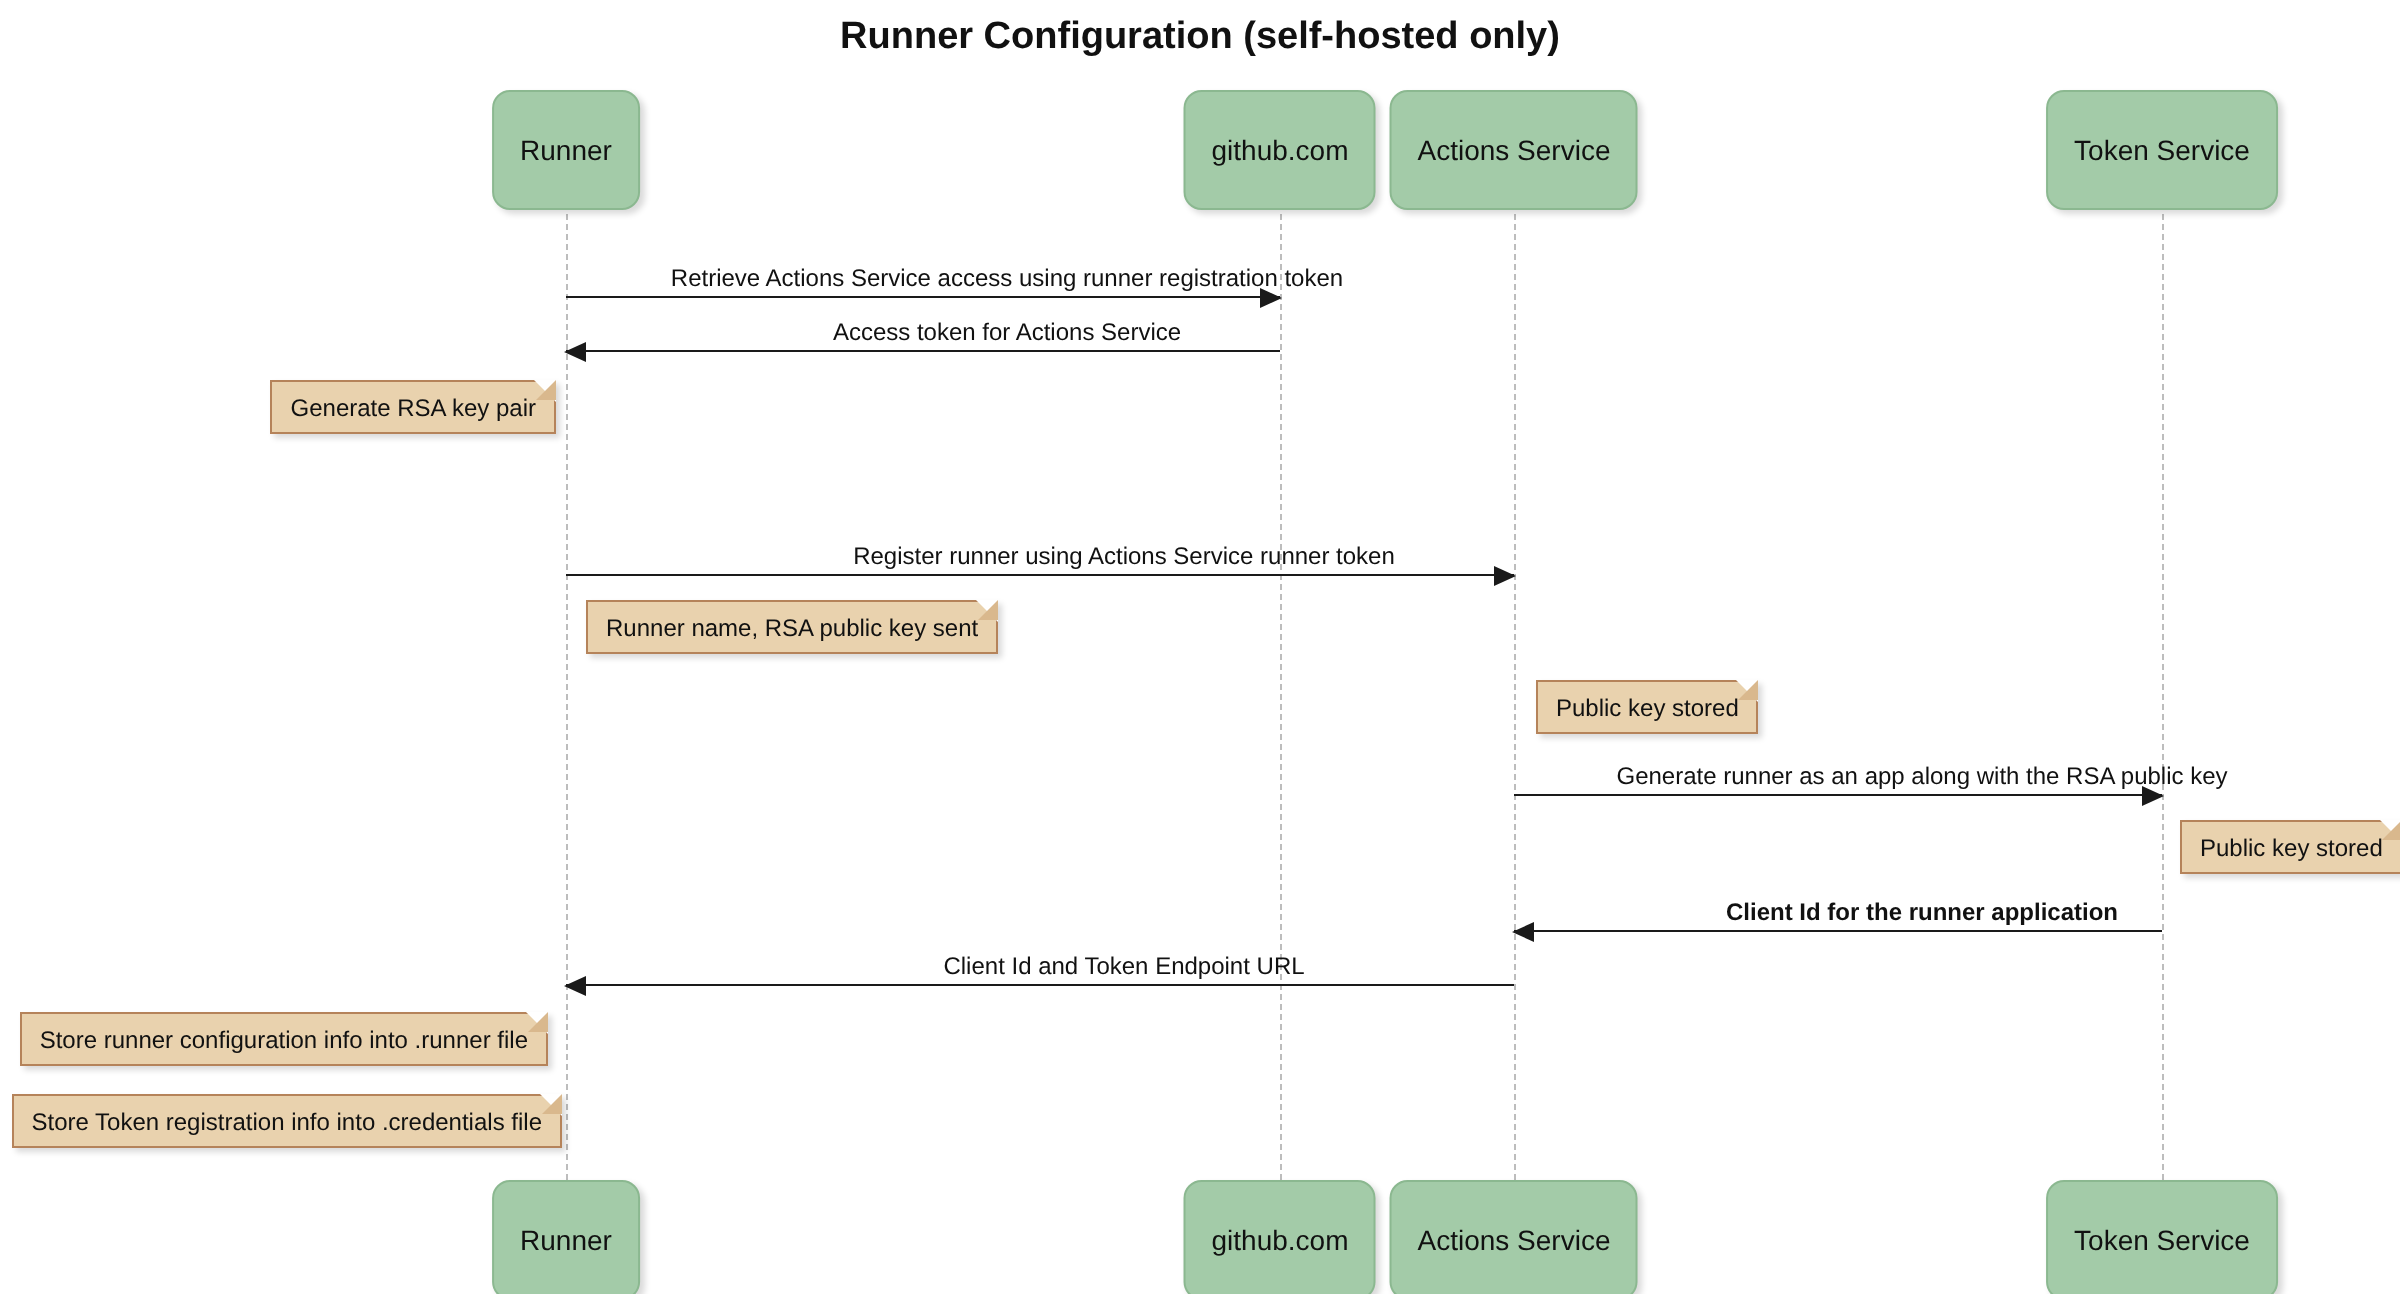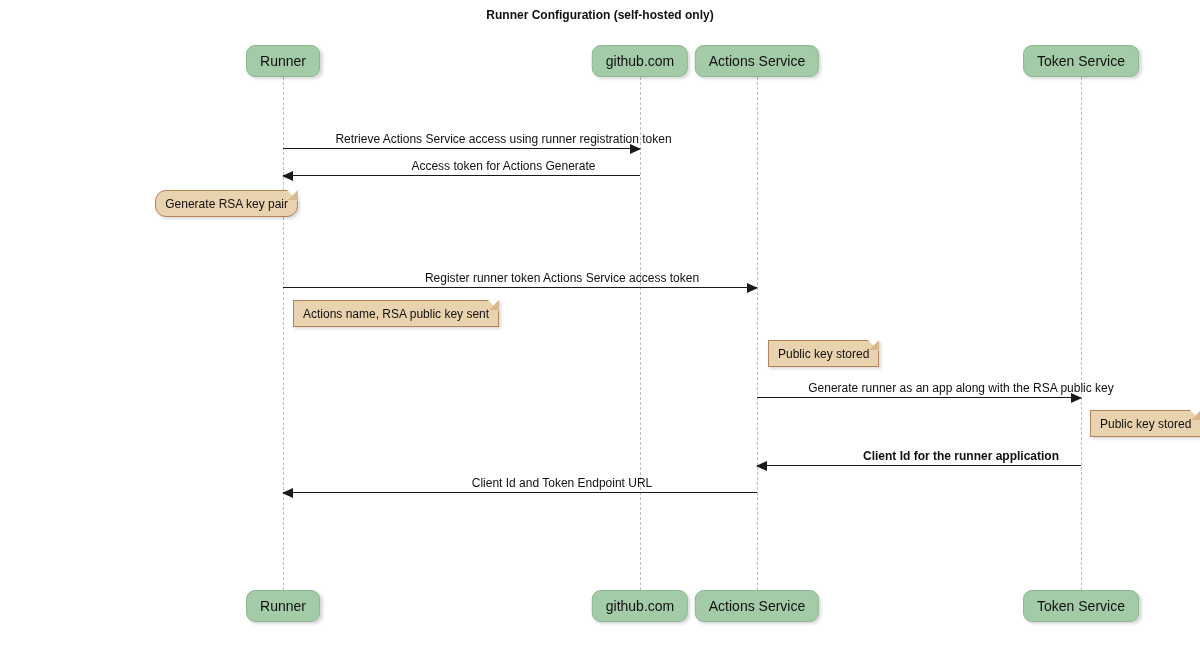--- a/index.html
+++ b/index.html
@@ -23,35 +23,35 @@
     font-family: "Liberation Sans", sans-serif;
     color: var(--text);
     overflow: hidden;
   }
   .diagram-title {
     position: absolute;
     top: 8px;
     left: 0;
     width: 1200px;
     text-align: center;
-    font-size: 12px;
+    font-size: 19px;
     font-weight: bold;
   }
   .lifeline {
     position: absolute;
     width: 0;
     border-left: 1px dashed var(--lifeline);
   }
   .participant {
     position: absolute;
     transform: translateX(-50%);
     background: var(--participant-fill);
     border: 1px solid var(--participant-border);
     border-radius: 9px;
-    padding: 7px 13px;
+    padding: 21px 13px;
     font-size: 14px;
     white-space: nowrap;
     box-shadow: 2px 2px 3px rgba(0,0,0,0.15);
   }
   .message {
     position: absolute;
     height: 0;
     border-top: 1px solid var(--message);
   }
   .message .msg-label {
@@ -126,42 +126,44 @@
   <div class="participant" style="left:640px;  top:590px;">github.com</div>
   <div class="participant" style="left:757px;  top:590px;">Actions Service</div>
   <div class="participant" style="left:1081px; top:590px;">Token Service</div>
 
   <div class="message" style="left:283px; top:148px; width:357px;">
     <span class="msg-label">Retrieve Actions Service access using runner registration token</span>
     <span class="arrowhead right"></span>
   </div>
 
   <div class="message" style="left:283px; top:175px; width:357px;">
-    <span class="msg-label">Access token for Actions Generate</span>
+    <span class="msg-label">Access token for Actions Service</span>
     <span class="arrowhead left"></span>
   </div>
 
   <div class="message" style="left:283px; top:287px; width:474px;">
-    <span class="msg-label">Register runner token Actions Service access token</span>
+    <span class="msg-label">Register runner using Actions Service runner token</span>
     <span class="arrowhead right"></span>
   </div>
 
   <div class="message" style="left:757px; top:397px; width:324px;">
     <span class="msg-label">Generate runner as an app along with the RSA public key</span>
     <span class="arrowhead right"></span>
   </div>
 
   <div class="message" style="left:757px; top:465px; width:324px;font-weight:bold;">
     <span class="msg-label">Client Id for the runner application</span>
     <span class="arrowhead left"></span>
   </div>
 
   <div class="message" style="left:283px; top:492px; width:474px;">
     <span class="msg-label">Client Id and Token Endpoint URL</span>
     <span class="arrowhead left"></span>
   </div>
 
-  <div class="note" style="right:902px; top:190px;border-radius:11px;">Generate RSA key pair</div>
-  <div class="note" style="left:293px; top:300px;">Actions name, RSA public key sent</div>
+  <div class="note" style="right:922px; top:190px;">Generate RSA key pair</div>
+  <div class="note" style="left:293px; top:300px;">Runner name, RSA public key sent</div>
   <div class="note" style="left:768px; top:340px;">Public key stored</div>
   <div class="note" style="left:1090px; top:410px;">Public key stored</div>
+  <div class="note" style="right:926px; top:506px;">Store runner configuration info into .runner file</div>
+  <div class="note" style="right:919px; top:547px;">Store Token registration info into .credentials file</div>
 
 </div>
 
 </body></html>

